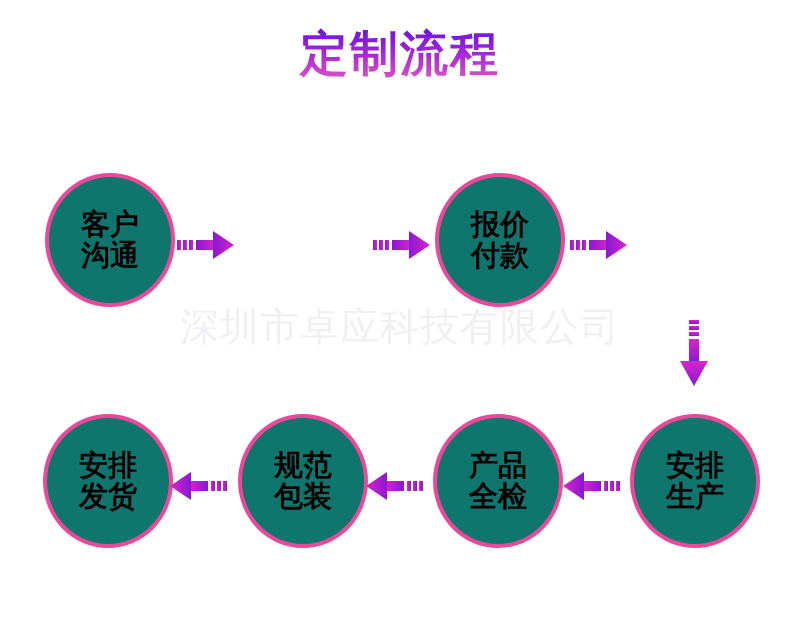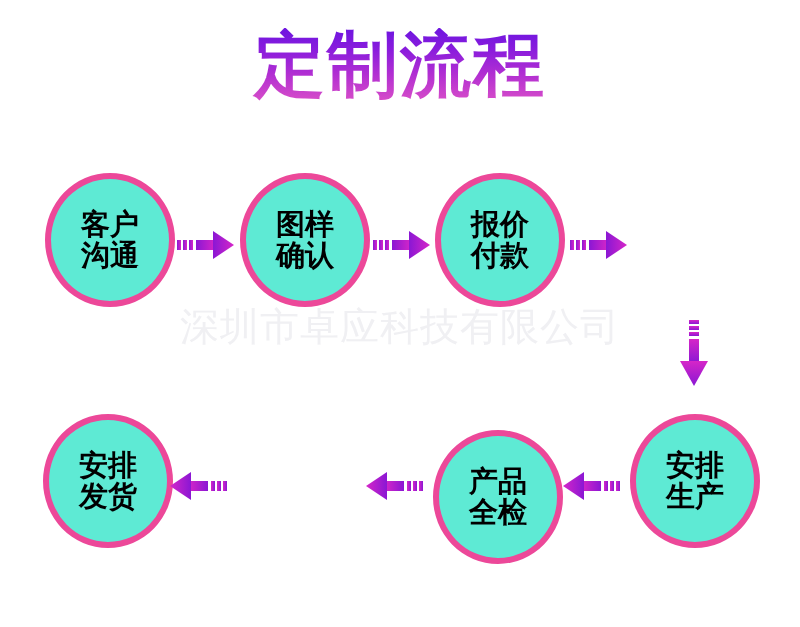--- a/index.html
+++ b/index.html
@@ -22,21 +22,21 @@
     background: #ffffff;
   }
 
   
   .title {
     position: absolute;
     left: 0;
     top: 28px;
     width: 800px;
     text-align: center;
-    font-size: 71px;
+    font-size: 48px;
     font-weight: 700;
     line-height: 1.05;
     letter-spacing: 2px;
     background: linear-gradient(180deg, #6d15e0 0%, #8b1ddc 30%, #b22fd2 62%, #d94fc8 100%);
     -webkit-background-clip: text;
     background-clip: text;
     color: transparent;
     -webkit-text-fill-color: transparent;
     white-space: nowrap;
     user-select: none;
@@ -57,22 +57,22 @@
     user-select: none;
     z-index: 5;
   }
 
   
   .node {
     position: absolute;
     width: 130px;
     height: 134px;
     border-radius: 50%;
-    background: #5eead4;
-    border: 6px solid #ec4899;
+    background: #0f766e;
+    border: 4px solid #ec4899;
     box-sizing: border-box;
     display: flex;
     align-items: center;
     justify-content: center;
     z-index: 3;
   }
   .node-label {
     font-size: 29px;
     font-weight: 700;
     line-height: 1.08;
@@ -115,24 +115,20 @@
         <stop offset="0%" stop-color="#d626c8"></stop>
         <stop offset="100%" stop-color="#8a17d4"></stop>
       </linearGradient>
     </defs>
   </svg>
 
   <div class="node" style="left:45px; top:173px;">
     <div class="node-label">客户
 沟通</div>
   </div>
-  <div class="node" style="left:240px; top:173px;">
-    <div class="node-label">图样
-确认</div>
-  </div>
   <div class="node" style="left:435px; top:173px;justify-content:center;">
     <div class="node-label">报价
 付款</div>
   </div>
 
   <div class="arrow" style="left:177px; top:228px;">
     <svg width="62" height="34" viewBox="0 0 62 34">
       <g fill="url(#gradRight)">
         <rect x="0" y="12" width="4" height="10"></rect>
         <rect x="6" y="12" width="4" height="10"></rect>
@@ -176,21 +172,25 @@
         <rect x="13" y="19" width="10" height="24"></rect>
         <polygon points="4,41 32,41 18,66"></polygon>
       </g>
     </svg>
   </div>
 
   <div class="node" style="left:43px; top:414px;">
     <div class="node-label">安排
 发货</div>
   </div>
-  <div class="node" style="left:433px; top:430px;">
+  <div class="node" style="left:238px; top:414px;">
+    <div class="node-label">规范
+包装</div>
+  </div>
+  <div class="node" style="left:433px; top:414px;">
     <div class="node-label">产品
 全检</div>
   </div>
   <div class="node" style="left:630px; top:414px;">
     <div class="node-label">安排
 生产</div>
   </div>
 
   <div class="arrow" style="left:166px; top:469px;">
     <svg width="62" height="34" viewBox="0 0 62 34">

